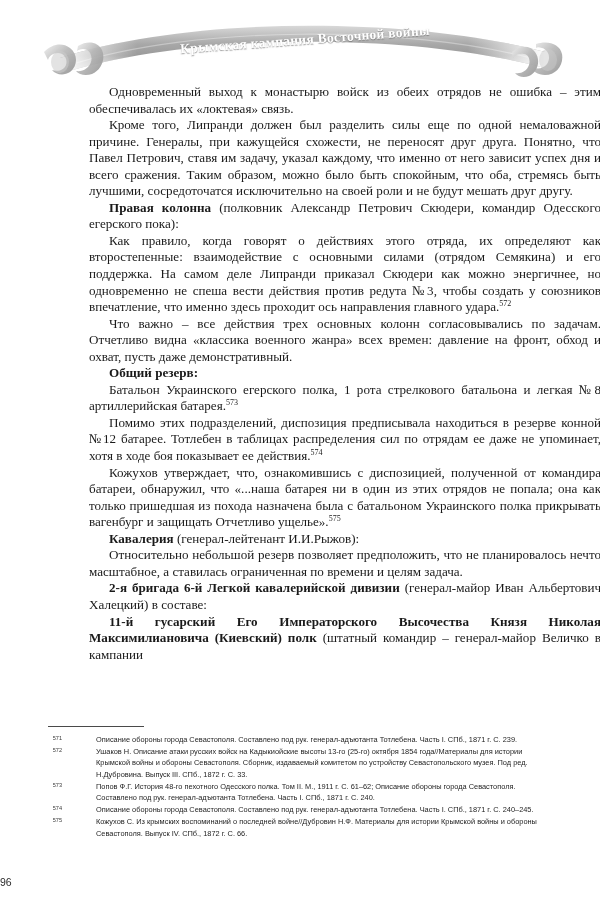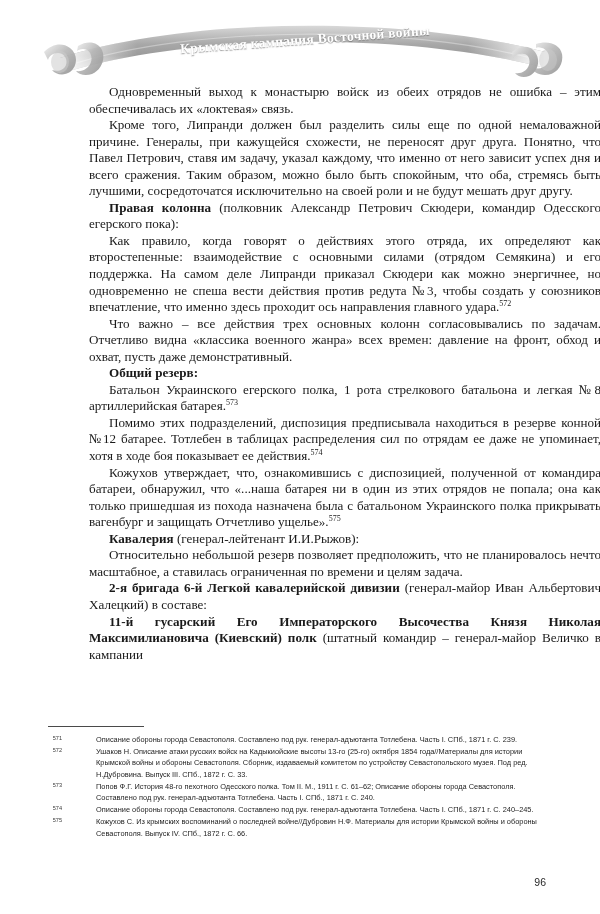--- a/index.html
+++ b/index.html
@@ -125,21 +125,21 @@
     flex: 1 1 auto;
     margin-left: 28px;
   }
 
   
   .page-number {
     position: absolute;
     left: 0;
     top: 876px;
     width: 546px;
-    text-align: right;
+    text-align: left;
     font-family: "Liberation Sans", "DejaVu Sans", sans-serif;
     font-size: 10.5px;
     color: #2b2b2b;
   }
 </style>
 </head>
 <body>
 
 <div class="page">
 

